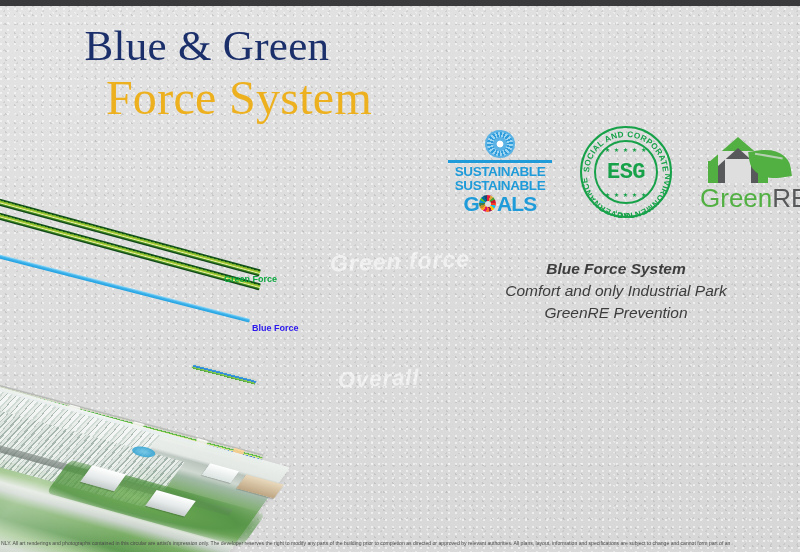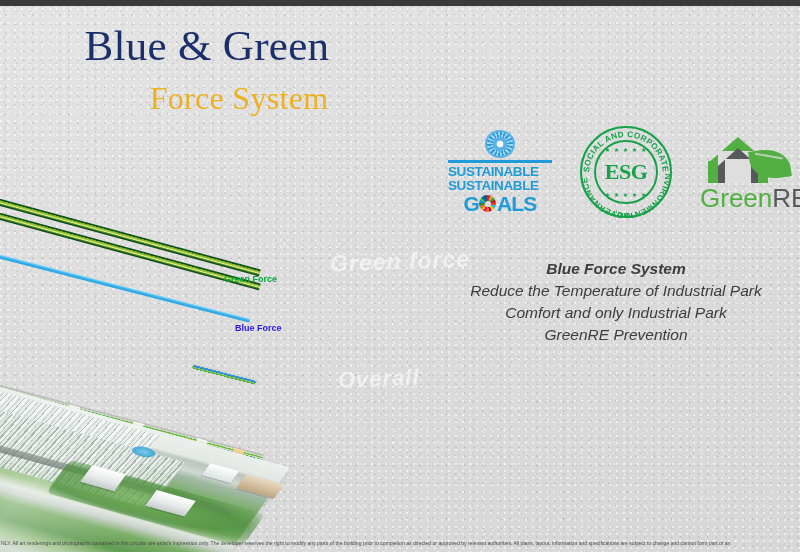--- a/index.html
+++ b/index.html
@@ -44,21 +44,21 @@
     font-family: "Liberation Serif", serif;
     font-size: 43px;
     line-height: 52px;
     color: #1b2f6b;
     margin-left: -6px;
     white-space: nowrap;
     letter-spacing: 0.3px;
   }
   .title-line2 {
     font-family: "Liberation Serif", serif;
-    font-size: 32px;
+    font-size: 48px;
     line-height: 52px;
     color: #edb01f;
     margin-left: 58px;
     white-space: nowrap;
     letter-spacing: 0.3px;
   }
 
   
   .wm {
     position: absolute;
@@ -143,21 +143,21 @@
   .corridor .node.n4 { left: 252px; background: linear-gradient(to bottom,#ffd9a0,#e8b263); }
 
   
   .diagram-label {
     position: absolute;
     font-family: "Liberation Sans", sans-serif;
     font-size: 9px;
     font-weight: 700;
   }
   .label-green { left: 224px; top: 114px; color: #0aa83f; }
-  .label-blue  { left: 211px; top: 163px; color: #2a18ee; padding-left: 24px; }
+  .label-blue  { left: 228px; top: 163px; color: #2a18ee; padding-left: 24px; }
 
   
   .aerial {
     position: absolute;
     left: -40px; top: 372px;
     width: 400px; height: 165px;
     transform: rotate(-1deg);
   }
   .aerial .plate {
     position: absolute;
@@ -298,20 +298,21 @@
   .sdg .bar {
     height: 3px; background: #1f9bd9; margin: 1px 0 2px 0;
   }
   .sdg .txt {
     font-family: "Liberation Sans", sans-serif;
     font-weight: 700;
     color: #1f9bd9;
     font-size: 13.5px;
     line-height: 14px;
     letter-spacing: -0.4px;
+    text-align: center;
   }
   .sdg .goals {
     font-size: 21px;
     line-height: 22px;
     letter-spacing: -0.8px;
     display: flex;
     align-items: center;
     justify-content: center;
     gap: 0px;
   }
@@ -349,21 +350,21 @@
   .esg .ring-inner {
     position: absolute; inset: 14px;
     border: 2px solid #17a24a;
     border-radius: 50%;
   }
   .esg .esg-text {
     position: absolute;
     left: 0; right: 0; top: 50%;
     transform: translateY(-50%);
     text-align: center;
-    font-family: Liberation Serif, serif;
+    font-family: Liberation Mono, monospace;
     font-weight: 700;
     font-size: 22px;
     color: #17a24a;
     letter-spacing: -0.5px;
   }
   .esg .stars {
     position: absolute;
     left: 0; right: 0;
     text-align: center;
     font-size: 6px;
@@ -575,20 +576,19 @@
       </div>
       <div class="word">
         <span class="g">Green</span><span class="re">RE</span>
       </div>
     </div>
 
   </div>
 
   <div class="features">
     <div class="head">Blue Force System</div>
-    <div>Reduce the Temperature of Industrial Park</div>
     <div>Comfort and only Industrial Park</div>
     <div>GreenRE Prevention</div>
   </div>
 
   <div class="footer">NLY. All art renderings and photographs contained in this circular are artist's impression only. The developer reserves the right to modify any parts of the building prior to completion as directed or approved by relevant authorities. All plans, layout, information and specifications are subject to change and cannot form part of an</div>
 
 </div>
 
 </body></html>

